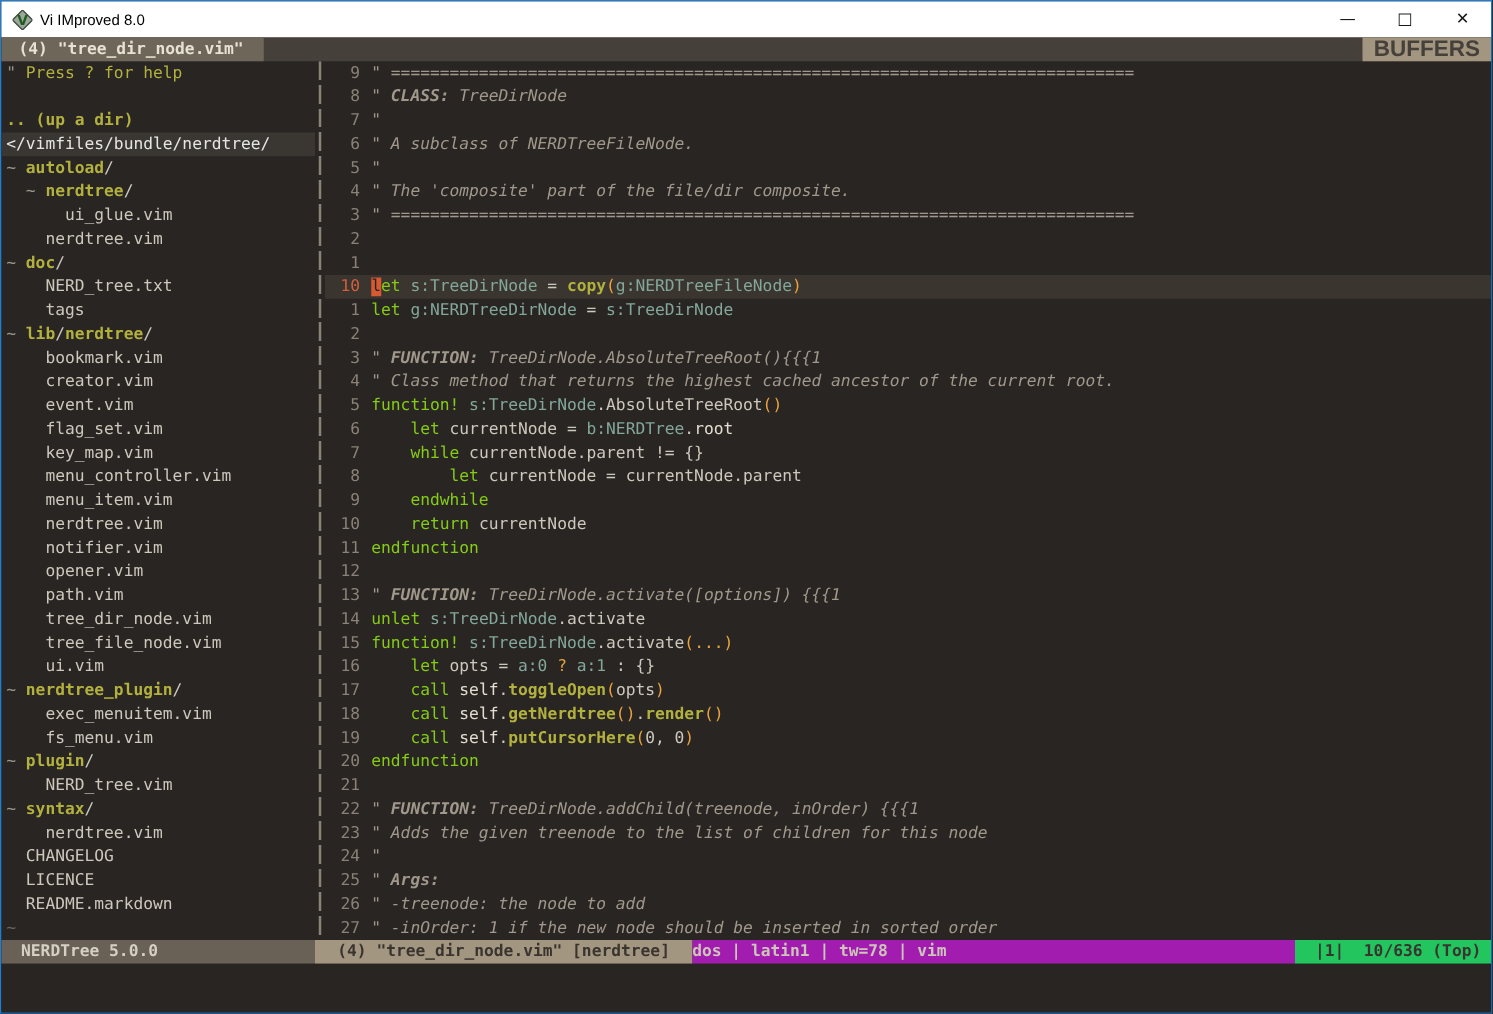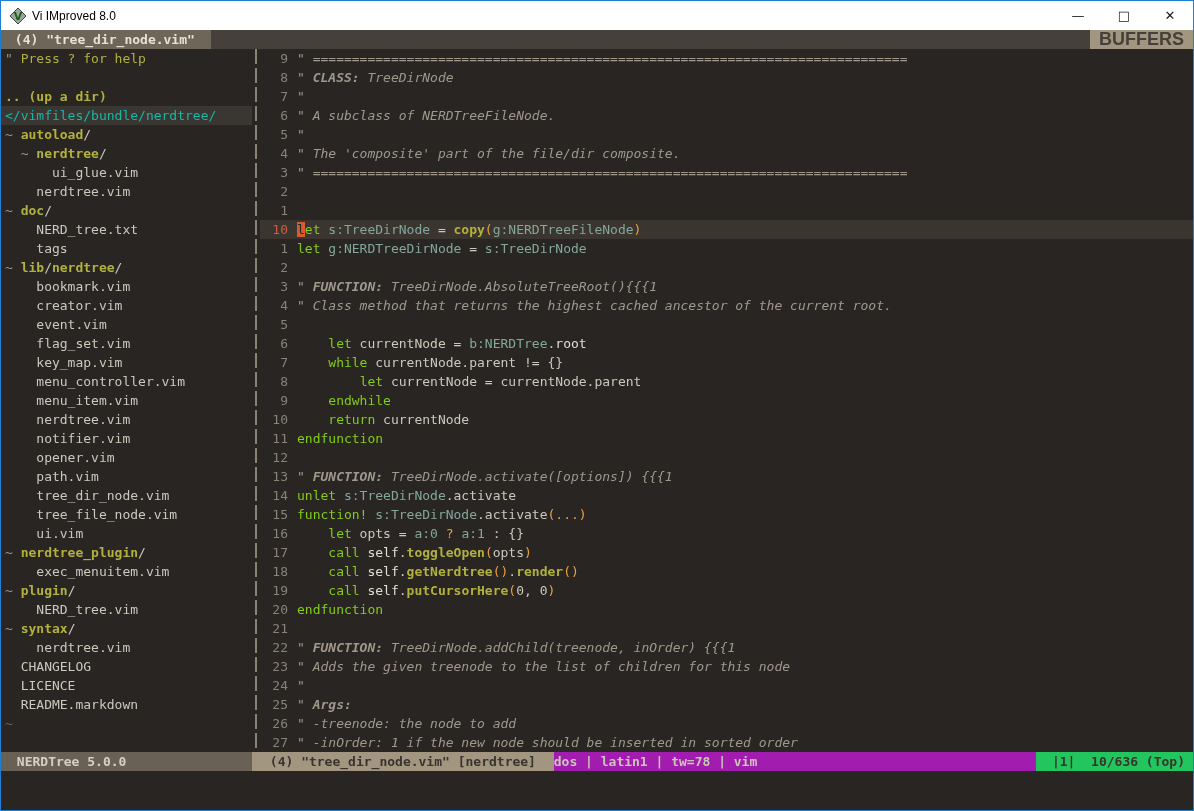--- a/index.html
+++ b/index.html
@@ -40,21 +40,21 @@
   .sg-fn{color:#b3b13e;font-weight:bold;}
   .sg-p{color:#e8a33d;}
   .sg-t{color:#cdc8bc;}
   .sg-tb{color:#e2ddd0;font-weight:normal;}
   .sg-c{color:#a0988b;font-style:italic;}
   .sg-cb{color:#a0988b;font-style:italic;font-weight:bold;}
   .sg-cur{background:#d85a33;color:#282523;}
   .sg-g{color:#9c9488;}
   .sg-d{color:#b3b13e;font-weight:bold;}
   .sg-dn{color:#b3b13e;}
-  .sg-r{color:#14b8a6;}
+  .sg-r{color:#e5e5e5;}
   .sg-nt{color:#6b645a;}
   
   .statusbar{height:19px;flex:0 0 19px;display:flex;line-height:19px;font-weight:bold;white-space:pre;}
   .st-nerdtree{width:251px;flex:0 0 251px;background:#696156;color:#d6d0c2;padding-left:8px;box-sizing:border-box;}
   .st-file{background:#a39681;color:#39342e;padding:0 10px;}
   .st-mid{flex:1;background:#a21caf;color:#ccc5b9;padding-right:14px;font-weight:bold;}
   .st-right{background:#22c55e;color:#39342e;padding:0 8px;}
   
   .cmdline{flex:1;background:#282523;}
 </style>
@@ -104,20 +104,21 @@
         <div class="nt-row"><span class="sg-t">    menu_item.vim</span></div>
         <div class="nt-row"><span class="sg-t">    nerdtree.vim</span></div>
         <div class="nt-row"><span class="sg-t">    notifier.vim</span></div>
         <div class="nt-row"><span class="sg-t">    opener.vim</span></div>
         <div class="nt-row"><span class="sg-t">    path.vim</span></div>
         <div class="nt-row"><span class="sg-t">    tree_dir_node.vim</span></div>
         <div class="nt-row"><span class="sg-t">    tree_file_node.vim</span></div>
         <div class="nt-row"><span class="sg-t">    ui.vim</span></div>
         <div class="nt-row"><span class="sg-g">~ </span><span class="sg-d">nerdtree_plugin</span><span class="sg-t">/</span></div>
         <div class="nt-row"><span class="sg-t">    exec_menuitem.vim</span></div>
+        <div class="nt-row"><span class="sg-t">    fs_menu.vim</span></div>
         <div class="nt-row"><span class="sg-g">~ </span><span class="sg-d">plugin</span><span class="sg-t">/</span></div>
         <div class="nt-row"><span class="sg-t">    NERD_tree.vim</span></div>
         <div class="nt-row"><span class="sg-g">~ </span><span class="sg-d">syntax</span><span class="sg-t">/</span></div>
         <div class="nt-row"><span class="sg-t">    nerdtree.vim</span></div>
         <div class="nt-row"><span class="sg-t">  CHANGELOG</span></div>
         <div class="nt-row"><span class="sg-t">  LICENCE</span></div>
         <div class="nt-row"><span class="sg-t">  README.markdown</span></div>
         <div class="nt-row"><span class="sg-nt">~</span></div>
       </div>
     <div class="vsep"></div>
@@ -129,21 +130,21 @@
         <div class="code-row"><span class="num">5</span><span><span class="sg-c">"</span></span></div>
         <div class="code-row"><span class="num">4</span><span><span class="sg-c">" The 'composite' part of the file/dir composite.</span></span></div>
         <div class="code-row"><span class="num">3</span><span><span class="sg-c">" ============================================================================</span></span></div>
         <div class="code-row"><span class="num">2</span><span></span></div>
         <div class="code-row"><span class="num">1</span><span></span></div>
         <div class="code-row cur"><span class="num">10</span><span><span class="sg-cur">l</span><span class="sg-k">et</span><span class="sg-t"> </span><span class="sg-id">s:TreeDirNode</span><span class="sg-t"> = </span><span class="sg-fn">copy</span><span class="sg-p">(</span><span class="sg-id">g:NERDTreeFileNode</span><span class="sg-p">)</span></span></div>
         <div class="code-row"><span class="num">1</span><span><span class="sg-k">let</span><span class="sg-t"> </span><span class="sg-id">g:NERDTreeDirNode</span><span class="sg-t"> = </span><span class="sg-id">s:TreeDirNode</span></span></div>
         <div class="code-row"><span class="num">2</span><span></span></div>
         <div class="code-row"><span class="num">3</span><span><span class="sg-c">" </span><span class="sg-cb">FUNCTION:</span><span class="sg-c"> TreeDirNode.AbsoluteTreeRoot(){{{1</span></span></div>
         <div class="code-row"><span class="num">4</span><span><span class="sg-c">" Class method that returns the highest cached ancestor of the current root.</span></span></div>
-        <div class="code-row"><span class="num">5</span></div>
+        <div class="code-row"><span class="num">5</span><span><span class="sg-k">function!</span><span class="sg-t"> </span><span class="sg-id">s:TreeDirNode</span><span class="sg-t">.AbsoluteTreeRoot</span><span class="sg-p">()</span></span></div>
         <div class="code-row"><span class="num">6</span><span><span class="sg-t">    </span><span class="sg-k">let</span><span class="sg-t"> currentNode = </span><span class="sg-id">b:NERDTree</span><span class="sg-t">.</span><span class="sg-tb">root</span></span></div>
         <div class="code-row"><span class="num">7</span><span><span class="sg-t">    </span><span class="sg-k">while</span><span class="sg-t"> currentNode.parent != {}</span></span></div>
         <div class="code-row"><span class="num">8</span><span><span class="sg-t">        </span><span class="sg-k">let</span><span class="sg-t"> currentNode = currentNode.parent</span></span></div>
         <div class="code-row"><span class="num">9</span><span><span class="sg-t">    </span><span class="sg-k">endwhile</span></span></div>
         <div class="code-row"><span class="num">10</span><span><span class="sg-t">    </span><span class="sg-k">return</span><span class="sg-t"> currentNode</span></span></div>
         <div class="code-row"><span class="num">11</span><span><span class="sg-k">endfunction</span></span></div>
         <div class="code-row"><span class="num">12</span><span></span></div>
         <div class="code-row"><span class="num">13</span><span><span class="sg-c">" </span><span class="sg-cb">FUNCTION:</span><span class="sg-c"> TreeDirNode.activate([options]) {{{1</span></span></div>
         <div class="code-row"><span class="num">14</span><span><span class="sg-k">unlet</span><span class="sg-t"> </span><span class="sg-id">s:TreeDirNode</span><span class="sg-t">.activate</span></span></div>
         <div class="code-row"><span class="num">15</span><span><span class="sg-k">function!</span><span class="sg-t"> </span><span class="sg-id">s:TreeDirNode</span><span class="sg-t">.activate</span><span class="sg-p">(...)</span></span></div>

